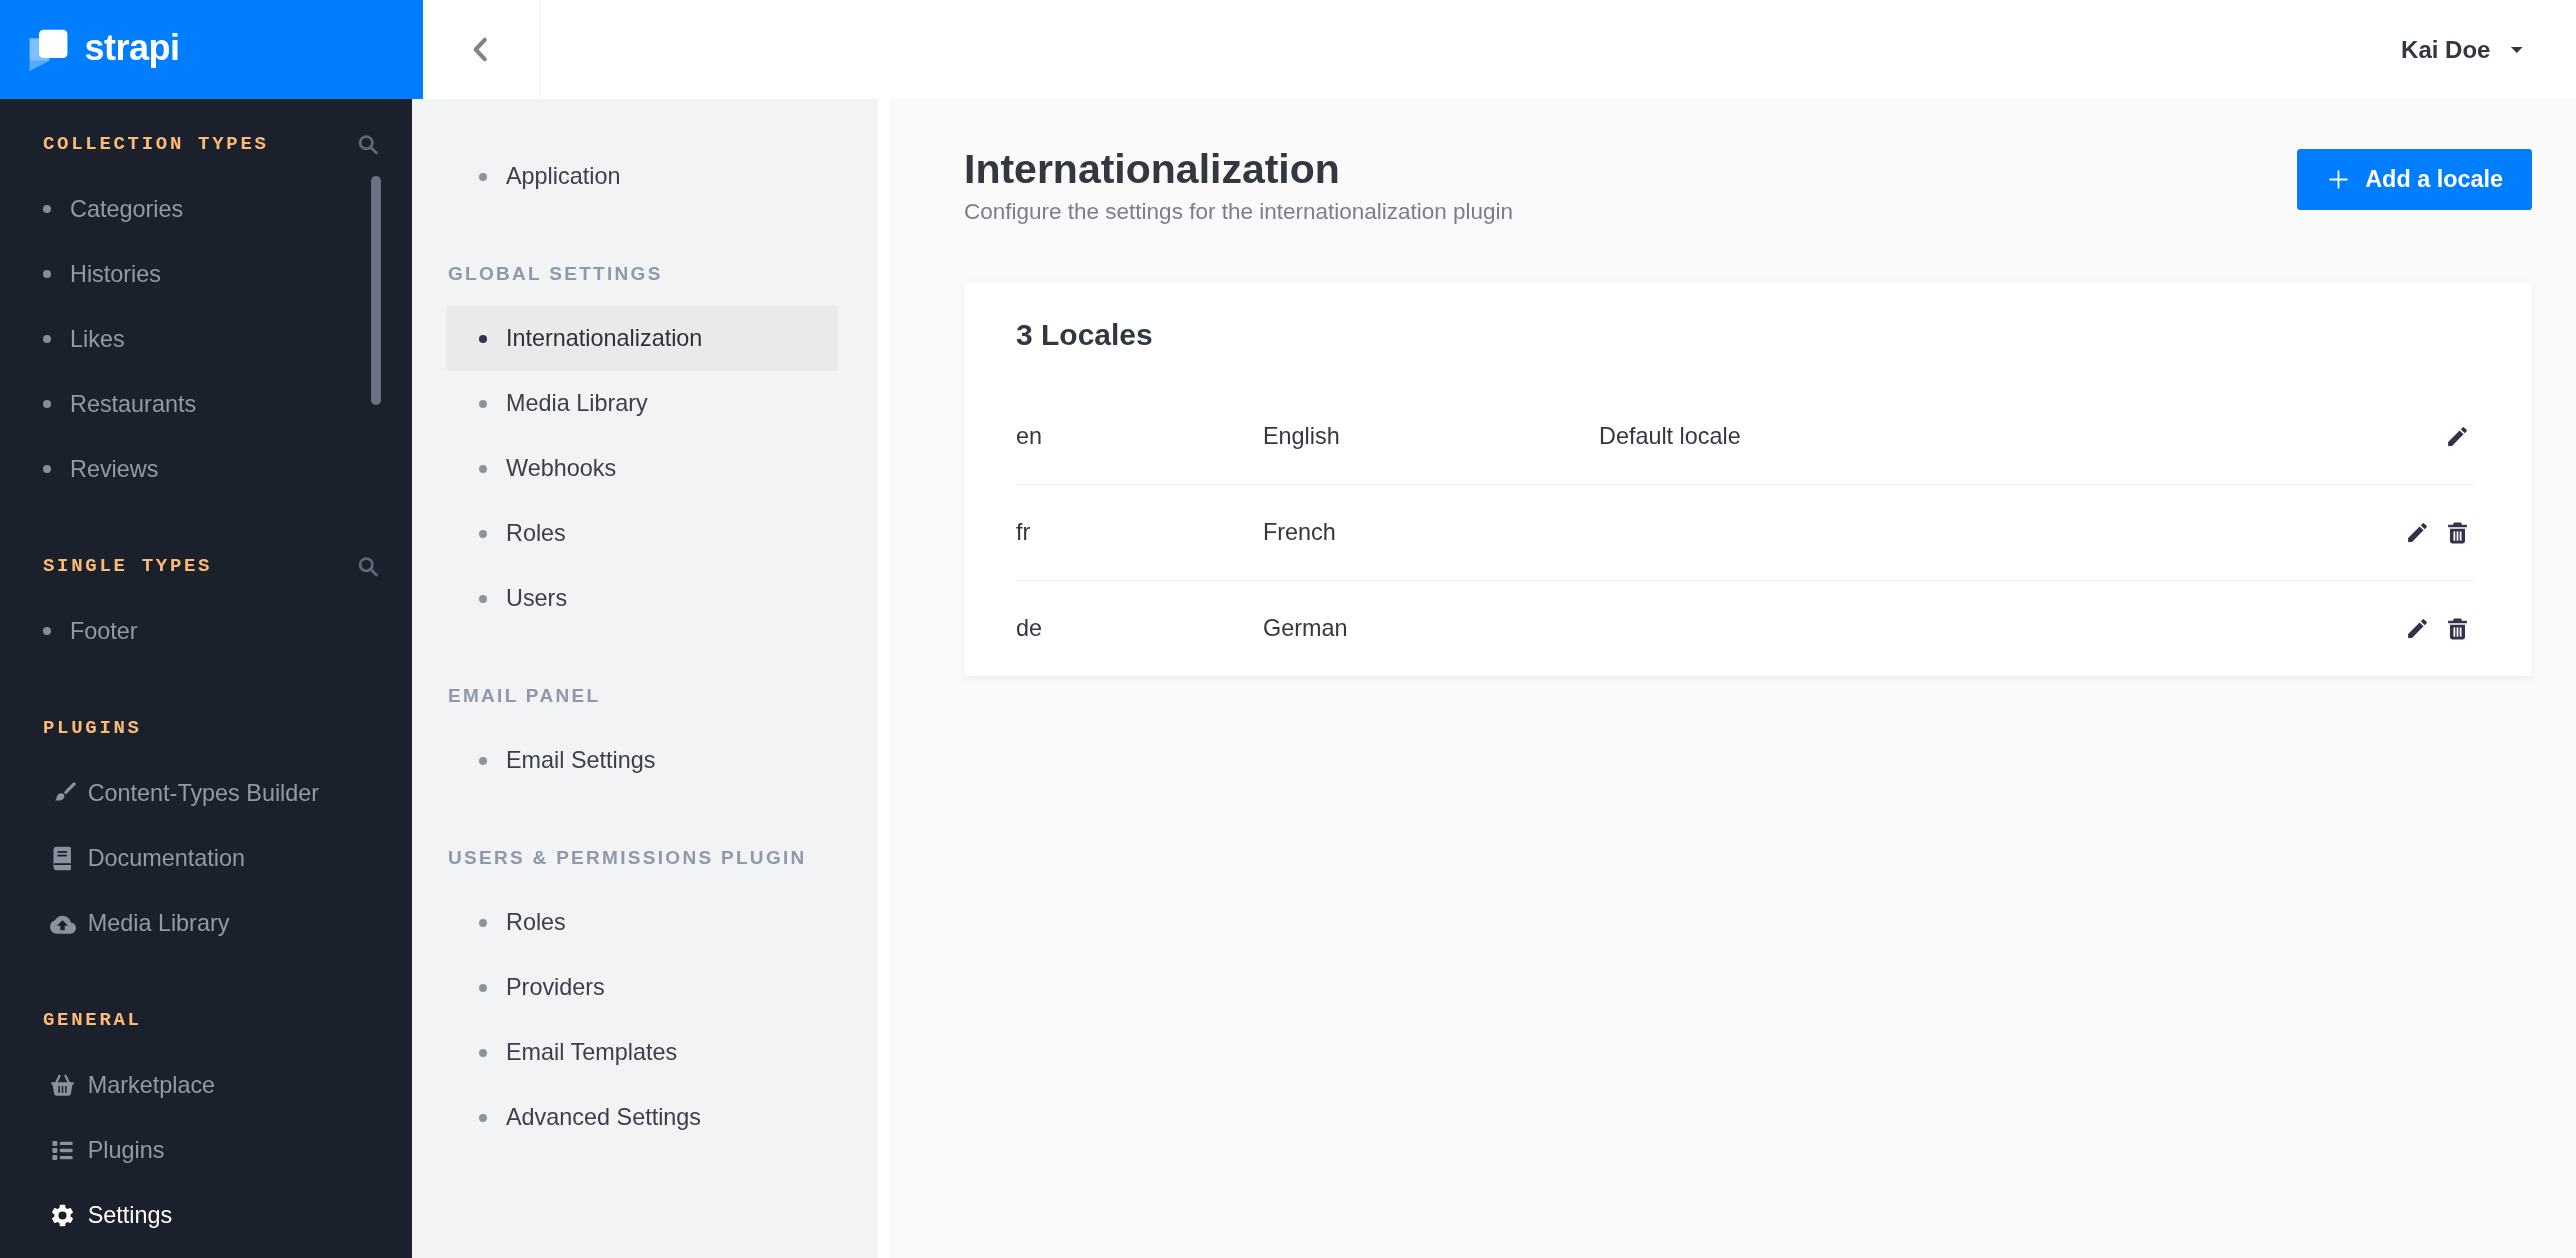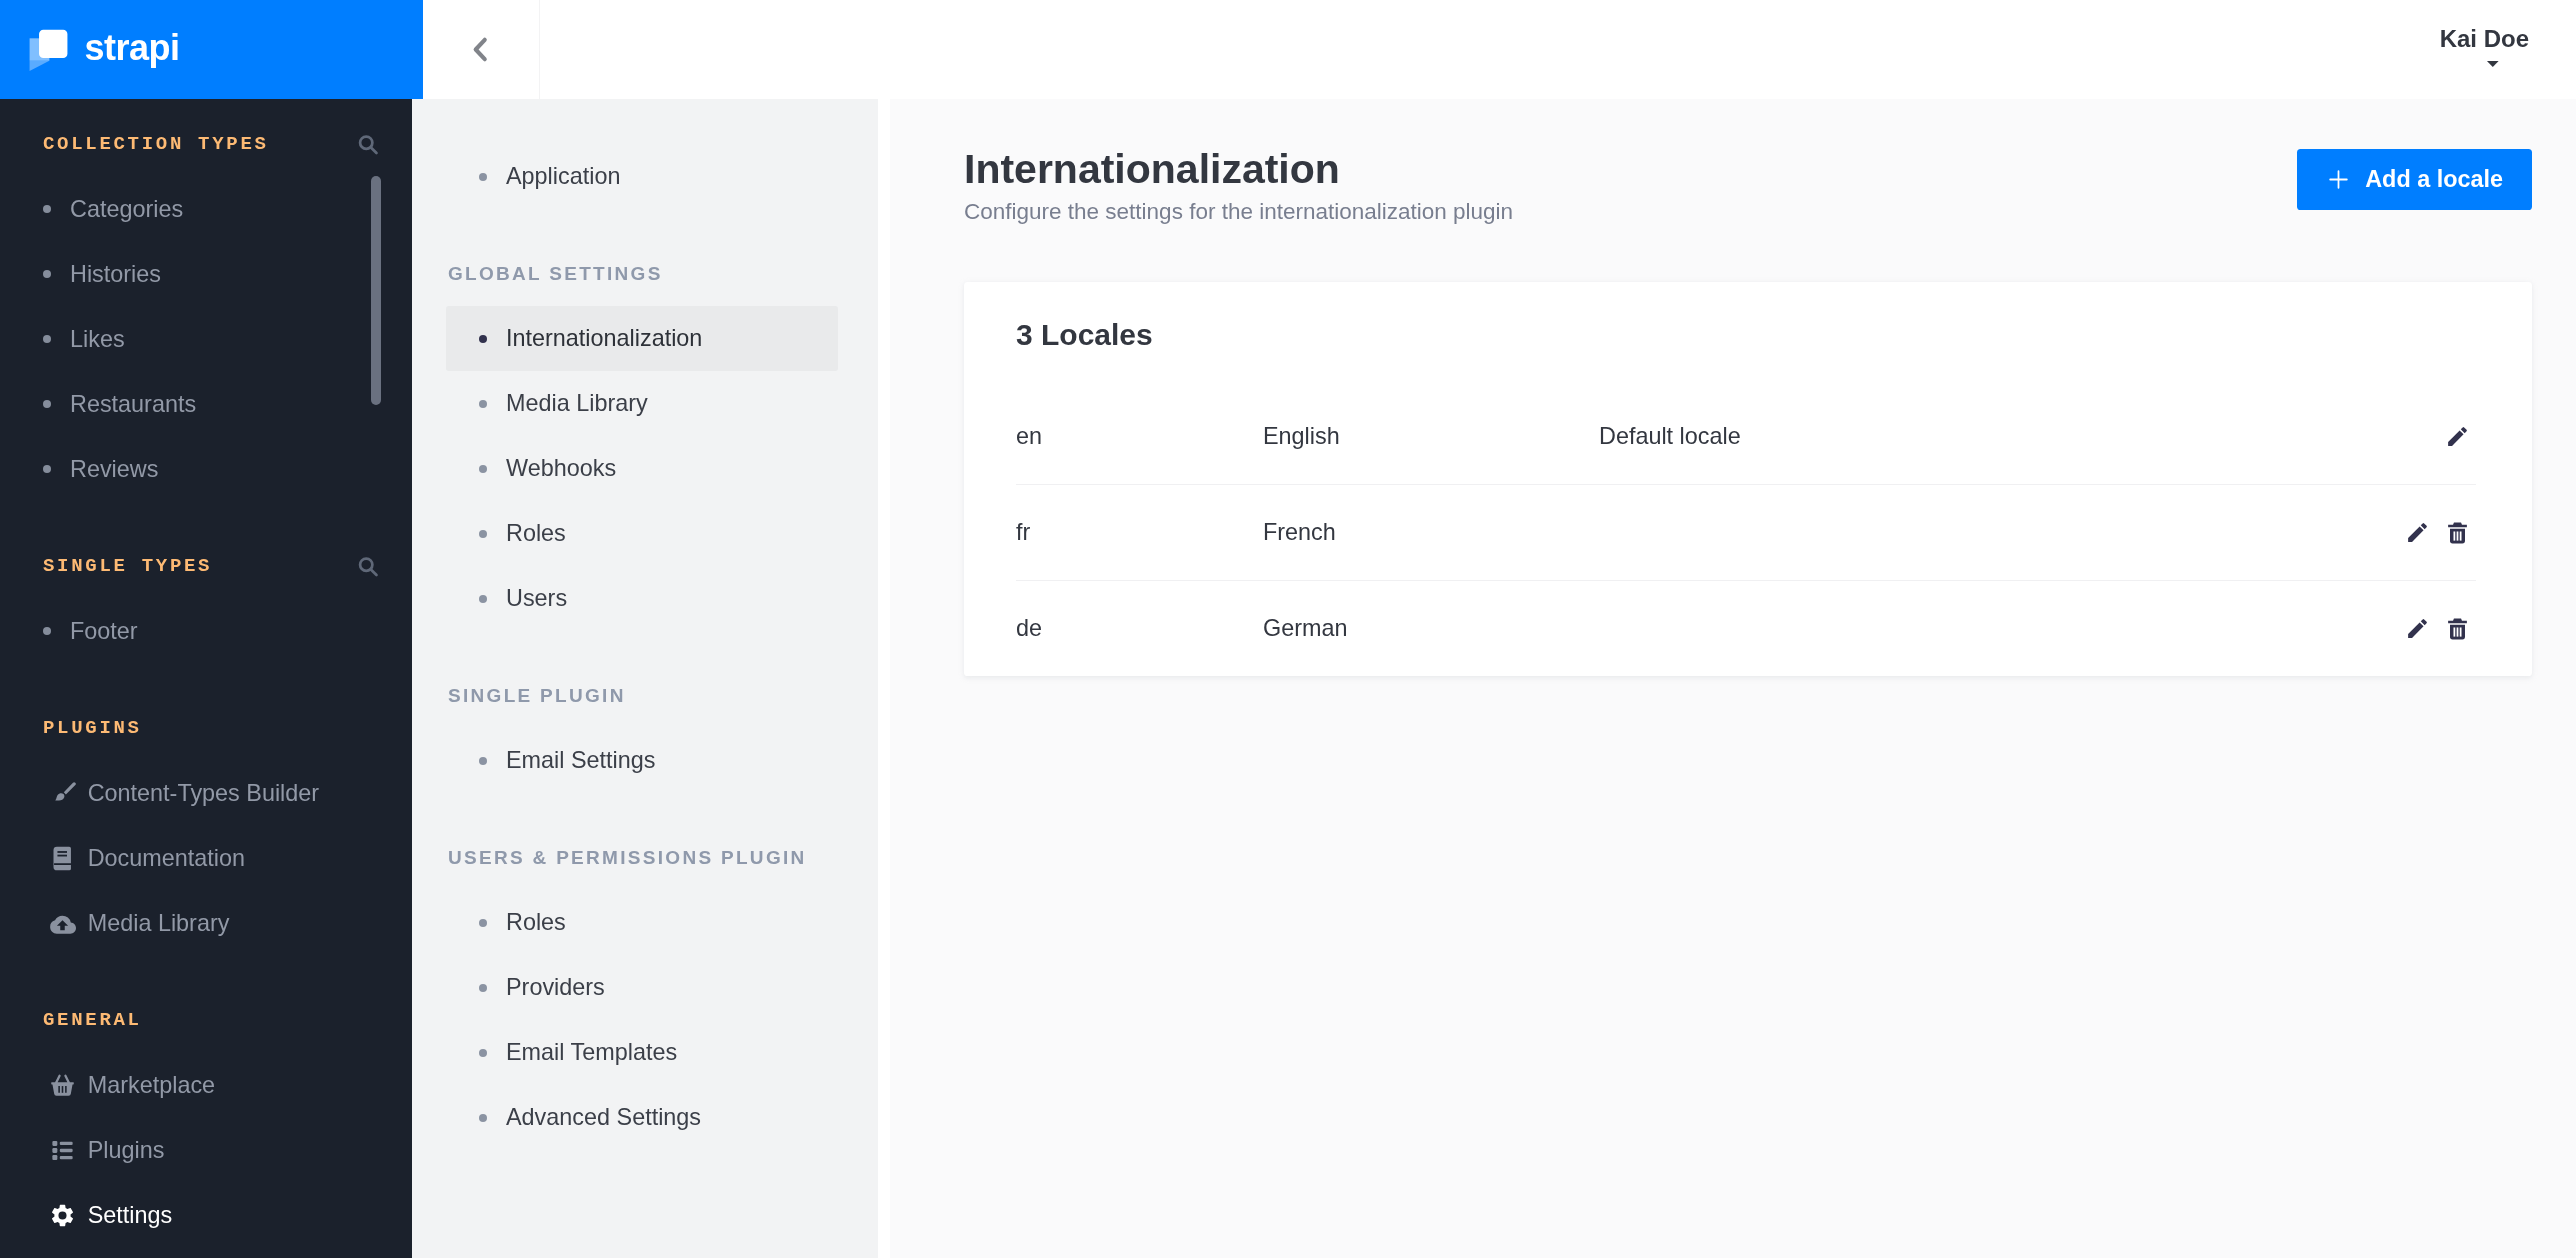--- a/index.html
+++ b/index.html
@@ -91,21 +91,21 @@
   }
   .back-cell {
     width: 117px; height: 99px; border-right: 1.8px solid #f3f3f4;
     display: flex; align-items: center; justify-content: center;
     background: none; border-top: none; border-left: none; border-bottom: none;
     cursor: pointer;
   }
   .back-cell svg { width: 31px; height: 31px; }
   .topbar .spacer { flex: 1; }
   .user-menu {
-    display: flex; align-items: center; padding-right: 31px; cursor: pointer; flex-direction: column;
+    display: flex; align-items: center; padding-right: 48px; cursor: pointer;
   }
   .user-name { color: #333740; font-size: 24px; font-weight: 600; margin-right: 16px; }
   .user-caret svg { width: 21.6px; height: 21.6px; fill: #333740; display: block; }
 
   
   .main {
     position: absolute; left: 890px; top: 99px; right: 0; bottom: 0;
     background: #fafafb;
   }
   .page-header { position: absolute; left: 74px; top: 45px; }
@@ -301,21 +301,21 @@
         </div>
         <div class="st-item">
           <span class="bullet"></span>
           <span>Roles</span>
         </div>
         <div class="st-item">
           <span class="bullet"></span>
           <span>Users</span>
         </div>
         <div class="st-header">
-          <span class="hdr-label">SINGLE PLUGIN</span>
+          <span class="hdr-label">EMAIL PANEL</span>
         </div>
         <div class="st-item">
           <span class="bullet"></span>
           <span>Email Settings</span>
         </div>
         <div class="st-header">
           <span class="hdr-label">USERS &amp; PERMISSIONS PLUGIN</span>
         </div>
         <div class="st-item">
           <span class="bullet"></span>

